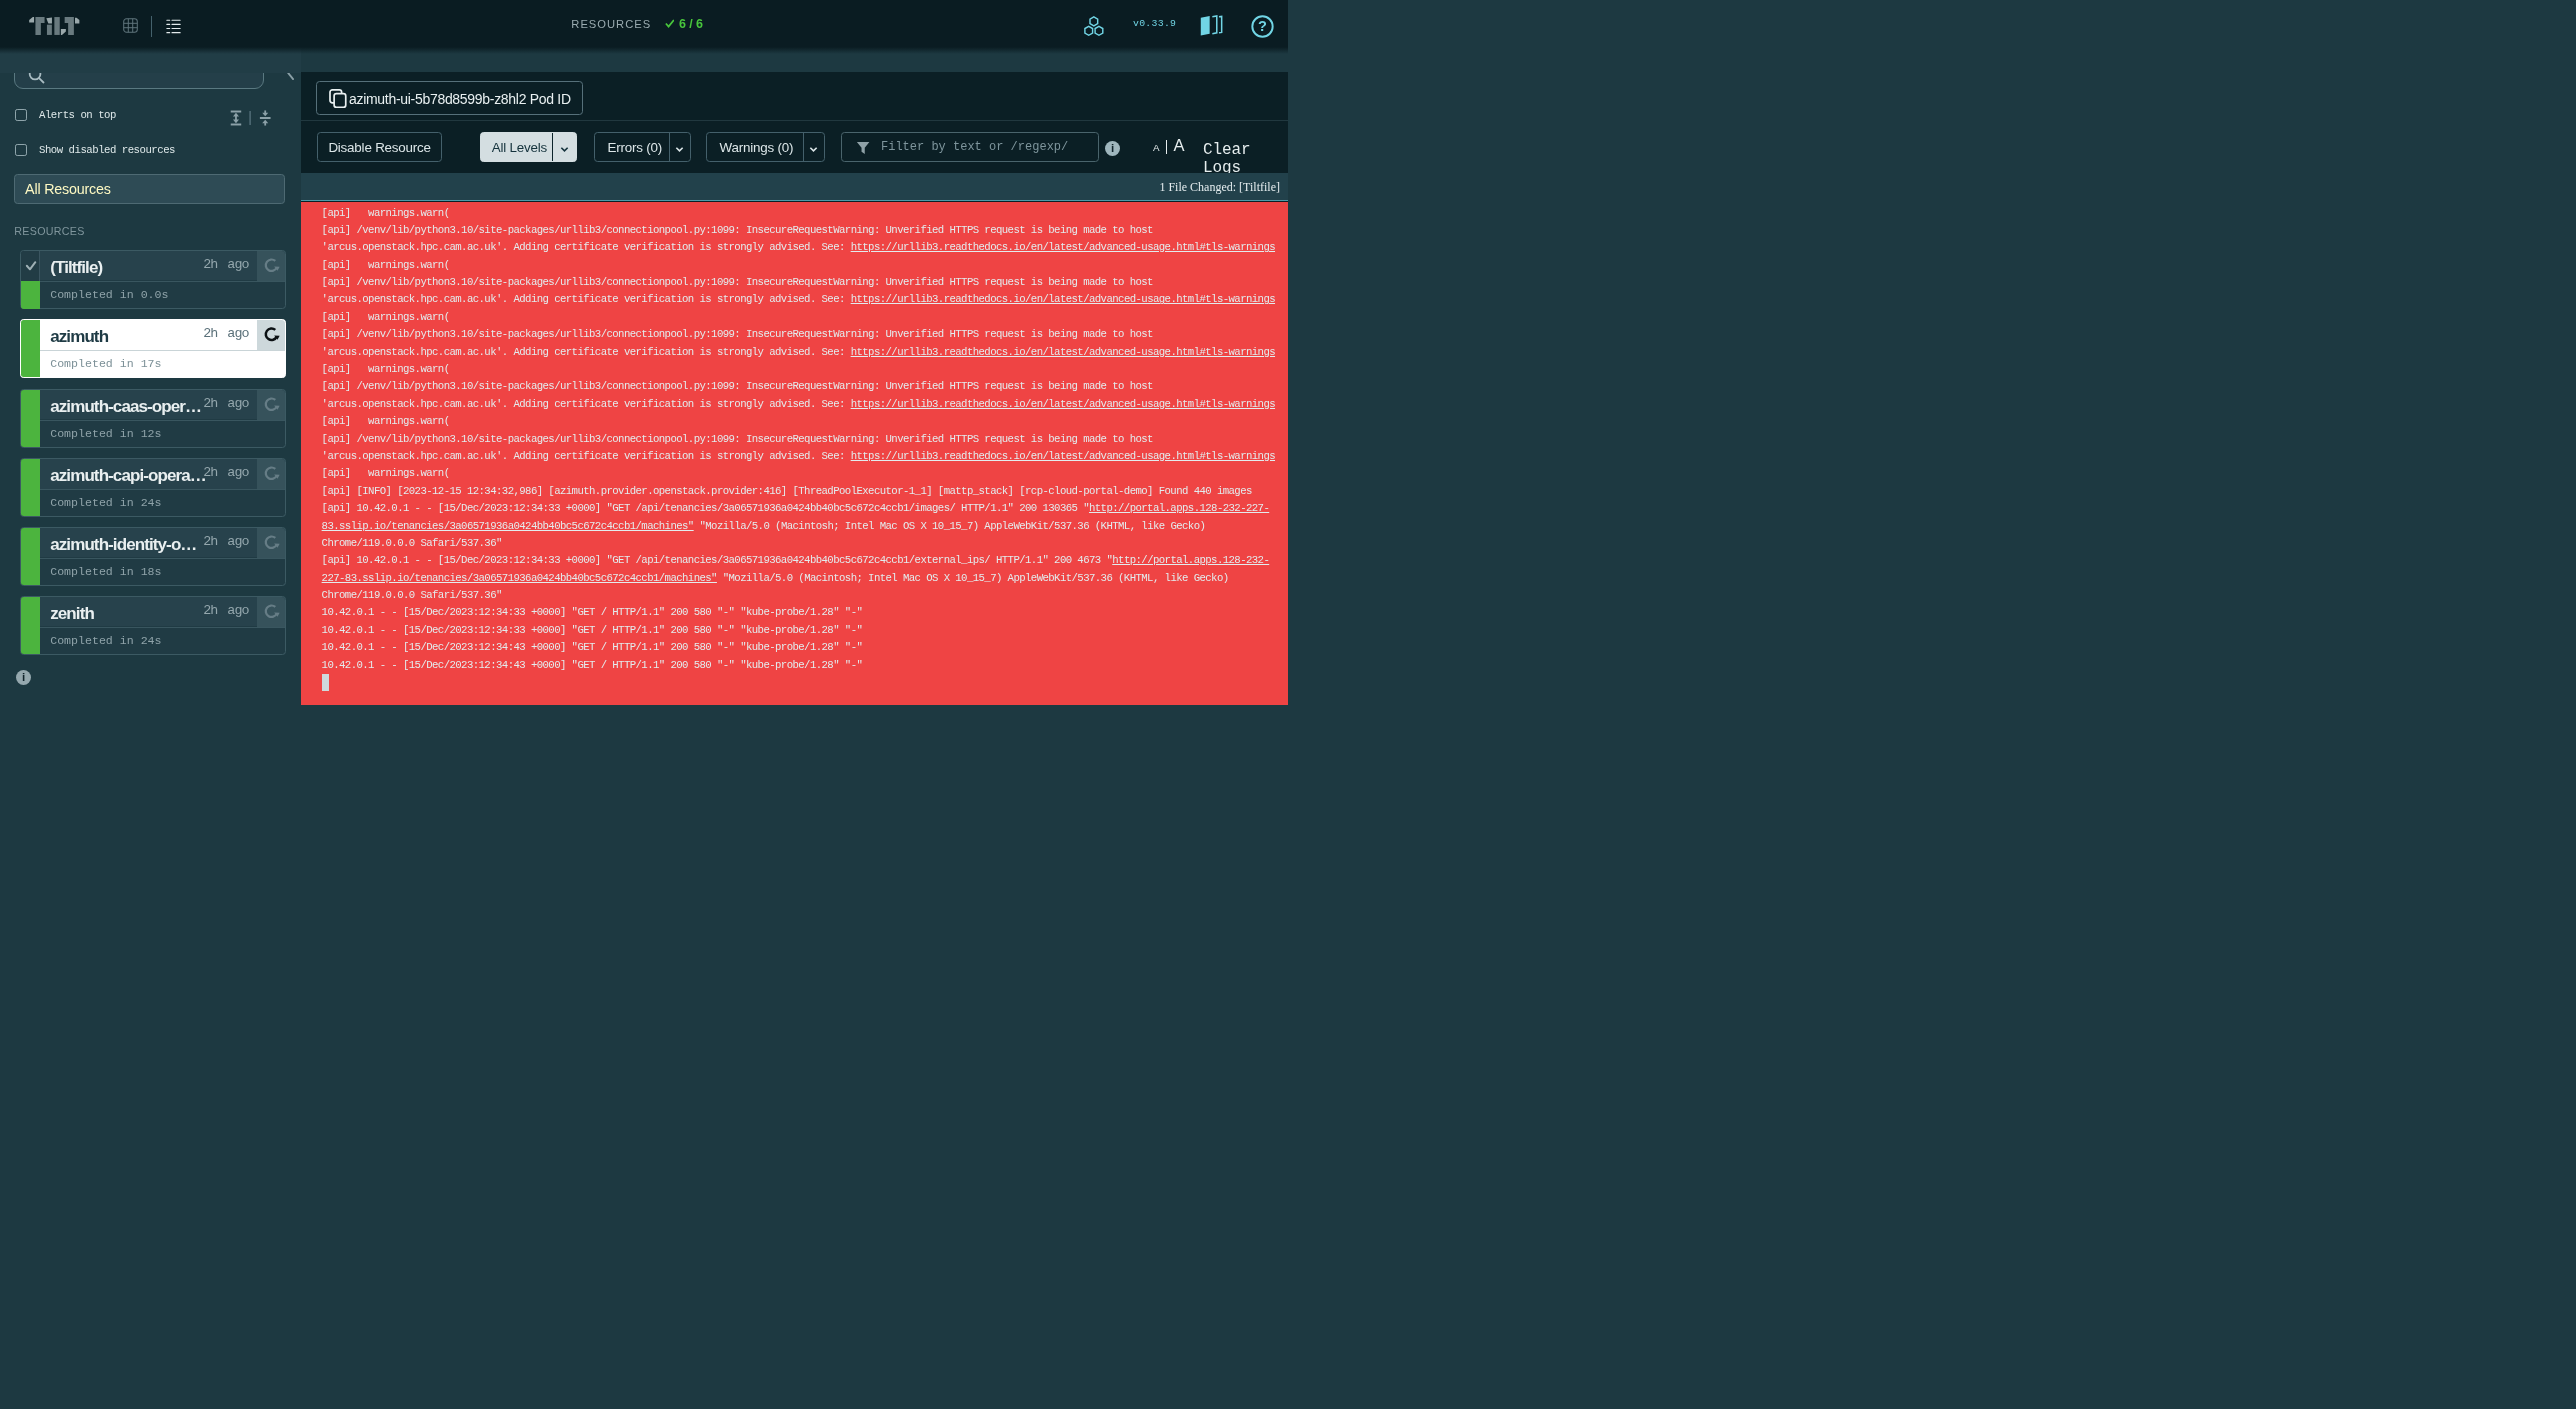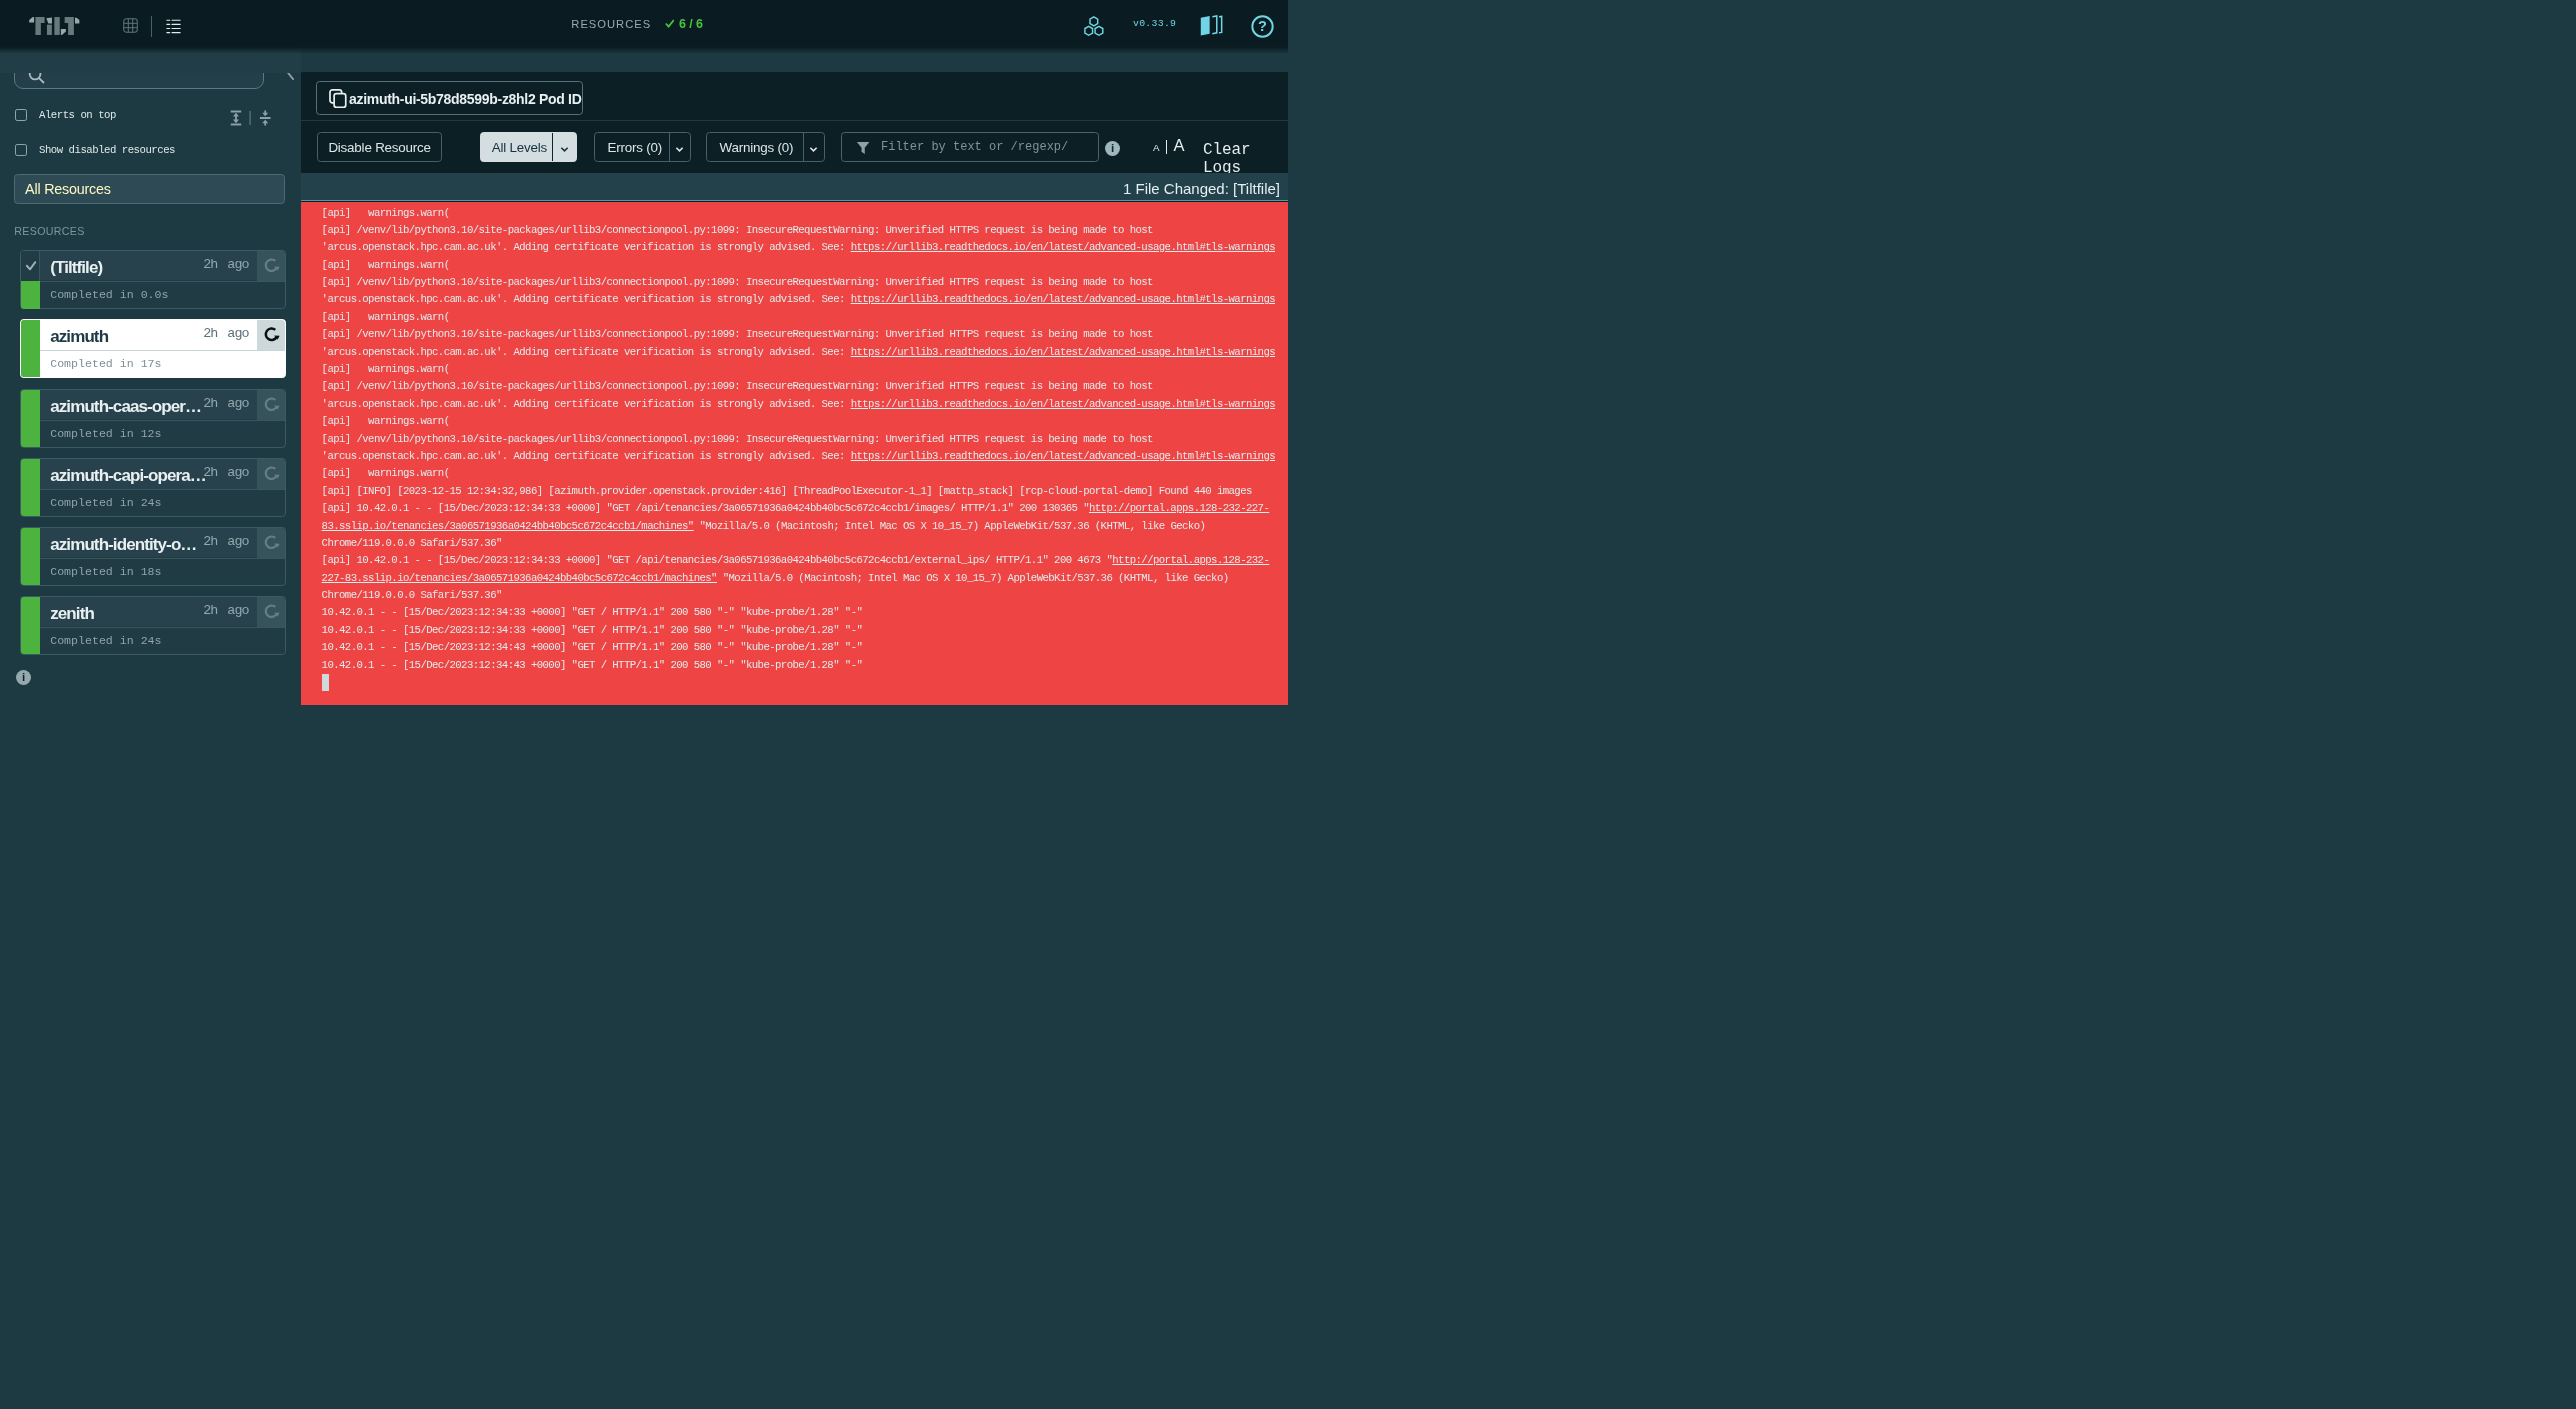--- a/index.html
+++ b/index.html
@@ -50,21 +50,21 @@
   .card.sel .rbtn { background:#cdd8db; }
   .card.sel .status { color:#7c9097; }
   .tfcell { position:absolute; left:0; top:0; width:19.7px; height:29.5px; background:#223c45; border-right:0.9px solid #3b5560; border-radius:2.7px 0 0 0; }
   .tfgreen { position:absolute; left:0; top:29.5px; width:19.7px; height:28px; background:#4cb43e; border-radius:0 0 0 2.7px; }
   .info-i { position:absolute; left:16px; top:670px; width:15px; height:15px; border-radius:50%; background:#95a8ae; color:#10232a; font-weight:bold; font-size:11.6px; text-align:center; line-height:14.8px; font-family:"Liberation Sans", sans-serif;}
 
   
   .main { position:absolute; left:301px; top:72px; width:987px; height:633px; background:#0b1f25; }
   .podrow { position:absolute; left:0; top:0; width:987px; height:49px; border-bottom:0.9px solid #21383f; }
   .podbtn { position:absolute; left:15px; top:8.5px; width:267px; height:34px; border:0.9px solid #56707a; border-radius:3.6px; color:#e9f0f1; font-size:14.3px; letter-spacing:-0.2px; }
-  .podbtn span { position:absolute; left:32px; top:9px; white-space:nowrap; font-size:14px; letter-spacing:-0.3px;font-weight:bold; }
+  .podbtn span { position:absolute; left:32px; top:9px; white-space:nowrap; font-size:14px; letter-spacing:-0.3px; }
   .toolbar { position:absolute; left:0; top:50px; width:987px; height:50px; }
   .tbtn { position:absolute; top:10.3px; height:30px; border:0.9px solid #44606b; border-radius:3.6px; color:#dce6e8; font-size:13.4px; letter-spacing:-0.2px; }
   .tbtn .lbl { position:absolute; top:7.2px; white-space:nowrap; }
   .disable { left:15.7px; width:125px; }
   .disable .lbl { left:10.7px; }
   .alllevels { left:179px; width:97px; background:#d4dee1; border-color:#d4dee1; color:#14323c; }
   .alllevels .lbl { left:10.7px; }
   .seg-div { position:absolute; top:0; bottom:0; width:0.9px; background:#0c242b; }
   .chev { position:absolute; top:11.6px; width:9px; height:9px; }
   .errors { left:293px; width:97px; }
@@ -75,21 +75,21 @@
   .logfilter { position:absolute; left:540px; top:10.3px; width:258px; height:30px; border:0.9px solid #4a646c; border-radius:3.6px; }
   .logfilter .ph { position:absolute; left:39px; top:7.2px; color:#7e959c; font-size:12px; letter-spacing:0; font-family:"Liberation Mono", monospace; }
   .tinfo { position:absolute; left:804px; top:19px; width:15px; height:15px; border-radius:50%; background:#9fb6bd; color:#10242b; font-weight:bold; font-size:11.6px; text-align:center; line-height:14.8px; font-family:"Liberation Sans", sans-serif;}
   .fontsize { position:absolute; left:852px; top:14.3px; color:#e6edee; }
   .fontsize .a1 { font-size:9.8px; }
   .fontsize .bar { display:inline-block; width:1.3px; height:14.3px; background:#e6edee; margin:0 6.3px -2.7px 6.3px; }
   .fontsize .a2 { font-size:16.5px; }
   .clearlogs { position:absolute; left:902px; top:19px; color:#e6edee; font-size:16px; font-family:"Liberation Mono", monospace; letter-spacing:-0.1px; }
 
   .fileband { position:absolute; left:0; top:101px; width:987px; height:28px; background:#22414b; border-bottom:1.8px solid #4d9aa8; }
-  .fileband .txt { position:absolute; right:8px; top:6.7px; color:#e6eef0; font-size:15px; font-family:Liberation Sans, sans-serif; letter-spacing:0; }
+  .fileband .txt { position:absolute; right:8px; top:6.7px; color:#e6eef0; font-size:12px; font-family:Liberation Serif, serif; letter-spacing:0; }
 
   .logpane { position:absolute; left:0; top:130px; width:1075px; height:503px; background:#ef4444; overflow:hidden; }
   .log { position:absolute; left:20.6px; top:2.5px; font-family:"Liberation Mono", monospace; font-size:10.7px; letter-spacing:-0.6px; color:#e3ecee; }
   .log .ln { height:17.4px; line-height:17.4px; white-space:pre; }
   .log a { color:#e3ecee; text-decoration:underline; }
   .cursor { display:inline-block; width:7.6px; height:16.5px; background:#cfd9dc; margin-top:0.4px; vertical-align:top; }
 </style>
 </head>
 <body>
 

